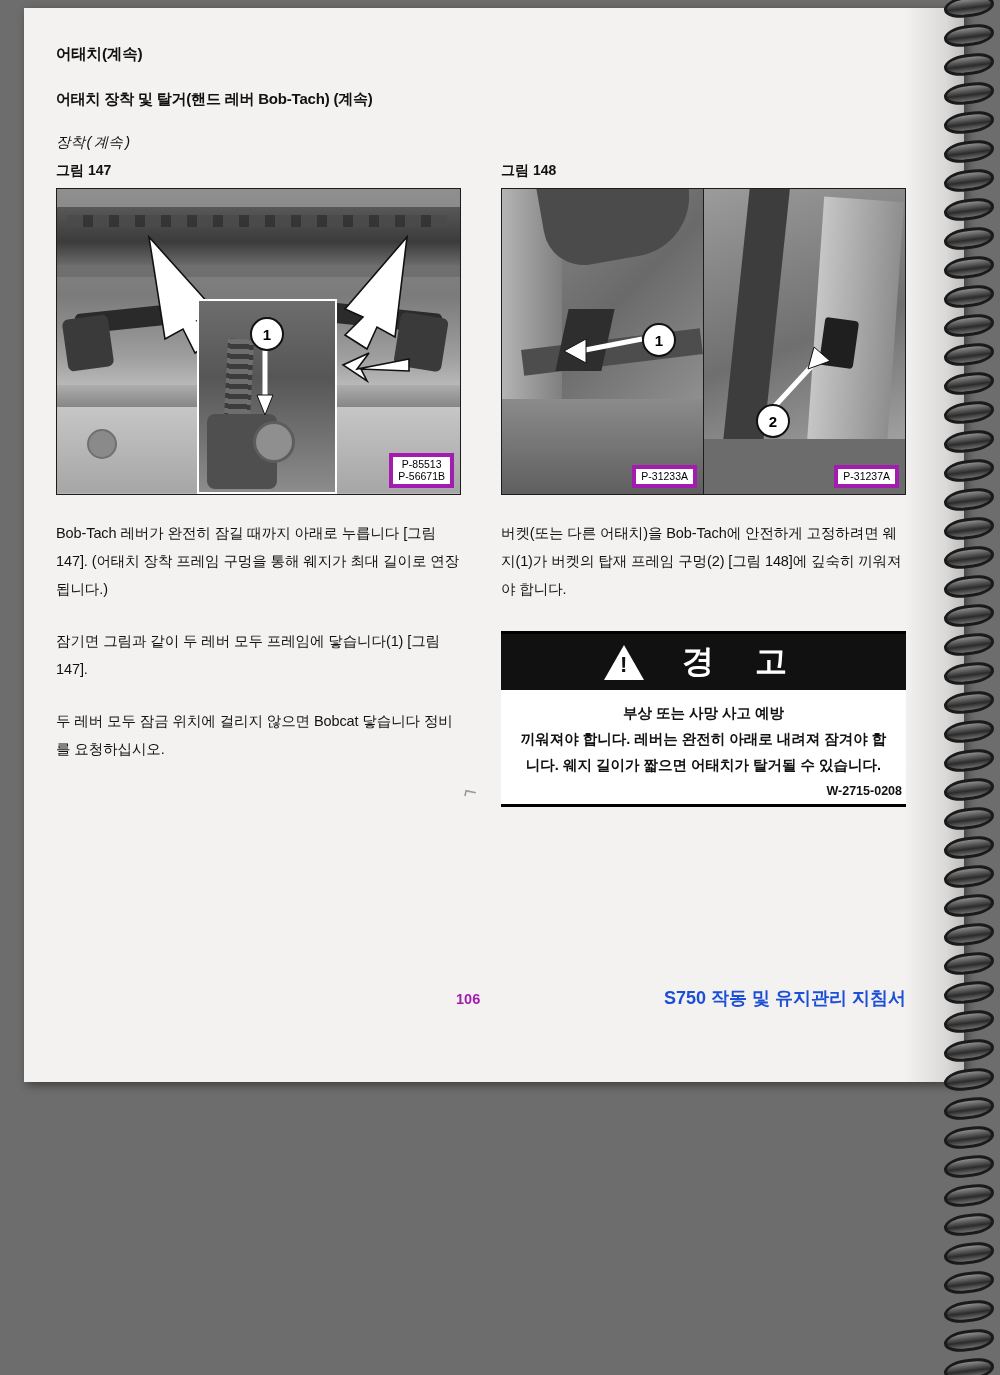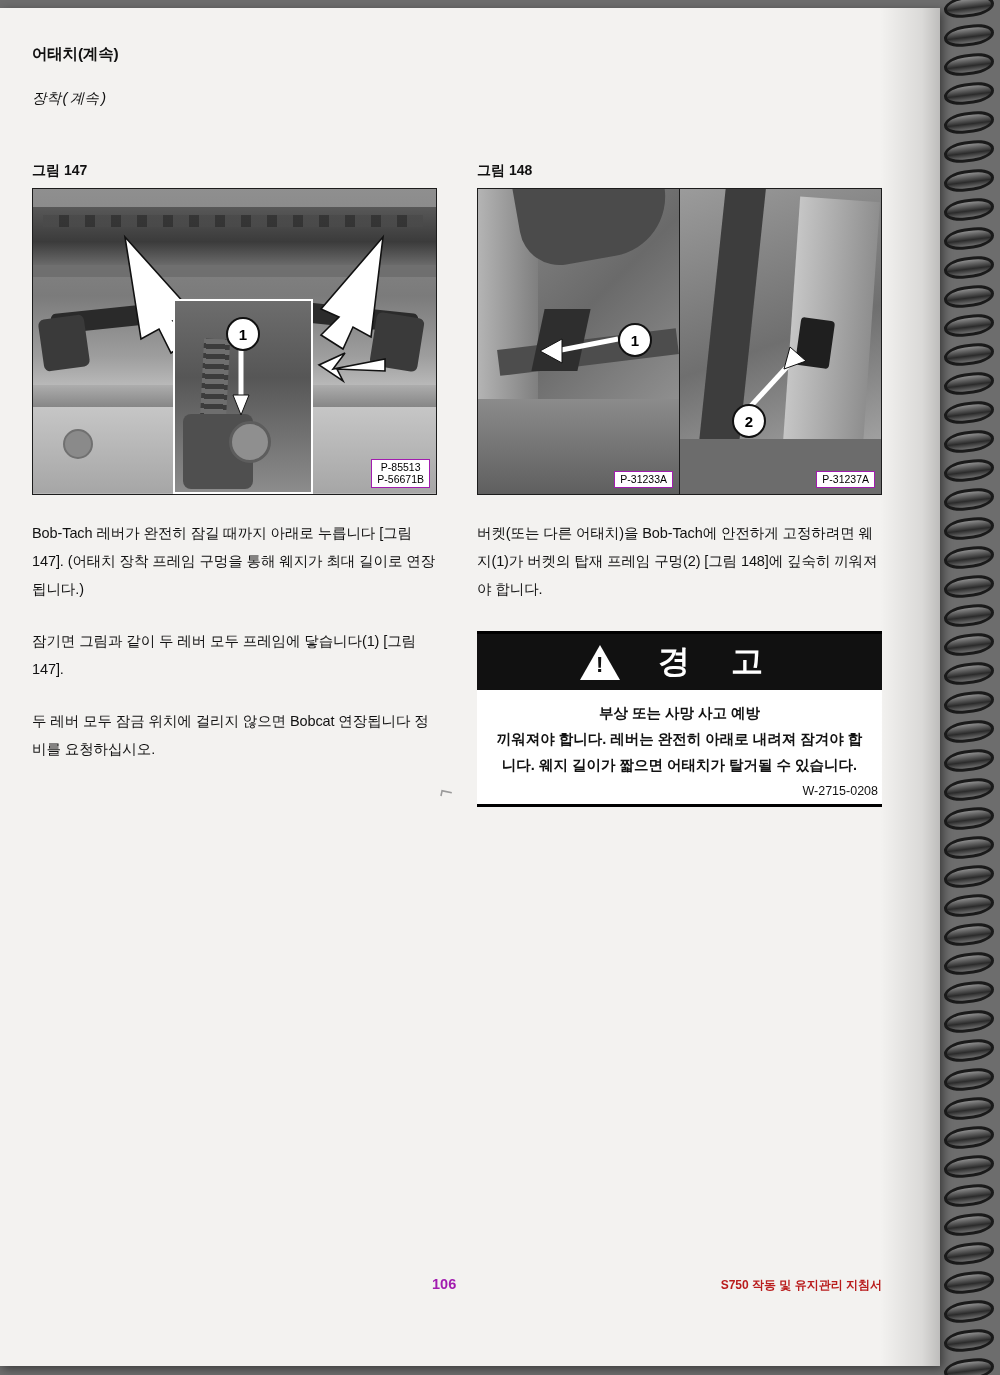--- a/index.html
+++ b/index.html
@@ -11,24 +11,24 @@
     width: 1000px;
     height: 1375px;
     position: relative;
     font-family: "Liberation Sans", sans-serif;
     overflow: hidden;
   }
 
   
   #page-sheet {
     position: absolute;
-    left: 0;
+    left: 24px;
     top: 8px;
     width: 940px;
-    height: 1358px;
+    height: 1074px;
     background: #f3f2f0;
     box-shadow: 3px 3px 9px rgba(0,0,0,0.45);
   }
   
   #page-sheet::after {
     content: "";
     position: absolute;
     right: 0; top: 0; bottom: 0;
     width: 60px;
     background: linear-gradient(to right, rgba(0,0,0,0) 0%, rgba(0,0,0,0.10) 70%, rgba(0,0,0,0.22) 100%);
@@ -107,21 +107,21 @@
     background: #9a9a9a;
     position: relative;
     overflow: hidden;
   }
   .fig-147 { height: 305px; }
   .fig-148 { height: 305px; display: flex; }
 
   .photo-id {
     position: absolute;
     background: #ffffff;
-    border: 1px solid #a21caf;
+    border: 4px solid #a21caf;
     font-size: 10.5px;
     font-family: "Liberation Sans", sans-serif;
     color: #000;
     padding: 1px 5px 2px 5px;
     line-height: 12px;
     text-align: center;
   }
 
   
   .ph {
@@ -196,21 +196,21 @@
   }
   .warn-line {
     font-size: 14.5px;
     font-weight: bold;
     line-height: 26px;
     color: #111;
   }
   #warn-code {
     text-align: right;
     font-size: 12.5px;
-    font-weight: normal;
+    font-weight: bold;
     color: #111;
     padding: 2px 4px 6px 0;
   }
 
   
   #footer {
     position: absolute;
     left: 32px;
     bottom: 72px;
     width: 850px;
@@ -218,43 +218,44 @@
     align-items: baseline;
   }
   #page-num {
     font-size: 14.5px;
     font-weight: bold;
     color: #a21caf;
     margin-left: 400px;
   }
   #footer-title {
     margin-left: auto;
-    font-size: 12px;
-    font-weight: bold;
-    color: #b91c1c;
+    font-size: 18px;
+    font-weight: bold;
+    color: #1d4ed8;
   }
 
   
   #pencil-mark {
     position: absolute;
     left: 408px;
     top: 735px;
     font-size: 22px;
     color: #9a9a9a;
     transform: rotate(12deg);
   }
 </style>
 </head>
 <body>
 
 <div id="page-sheet">
 
   <div id="content">
 
     <div class="h-title">어태치(계속)</div>
+    <div class="h-sub">어태치 장착 및 탈거(핸드 레버 Bob-Tach) (계속)</div>
     <div class="h-ital">장착(계속)</div>
 
     <div id="columns">
 
       <div class="col" id="left-col">
 
         <div class="fig-label">그림 147</div>
 
         <div class="fig-box fig-147">
 
@@ -292,21 +293,21 @@
           <div class="callout" style="left:193px;top:128px;">1</div>
 
           <div class="photo-id" style="right:6px;bottom:6px;">
             <span>P-85513</span><br>
             <span>P-56671B</span>
           </div>
         </div>
 
         <div class="body-p">Bob-Tach 레버가 완전히 잠길 때까지 아래로 누릅니다 [그림 147]. (어태치 장착 프레임 구멍을 통해 웨지가 최대 길이로 연장됩니다.)</div>
         <div class="body-p">잠기면 그림과 같이 두 레버 모두 프레임에 닿습니다(1) [그림 147].</div>
-        <div class="body-p">두 레버 모두 잠금 위치에 걸리지 않으면 Bobcat 연장됩니다 정비를 요청하십시오.</div>
+        <div class="body-p">두 레버 모두 잠금 위치에 걸리지 않으면 Bobcat 닿습니다 정비를 요청하십시오.</div>
       </div>
 
       <div class="col" id="right-col">
 
         <div class="fig-label">그림 148</div>
 
         <div class="fig-box fig-148">
 
           <div style="position:relative;width:50%;height:100%;overflow:hidden;border-right:1.5px solid #1c1c1c;">
             <div class="ph" style="left:0;top:0;width:100%;height:100%;background:linear-gradient(135deg,#8d8d8d,#6a6a6a 45%,#a2a2a2);"></div>

